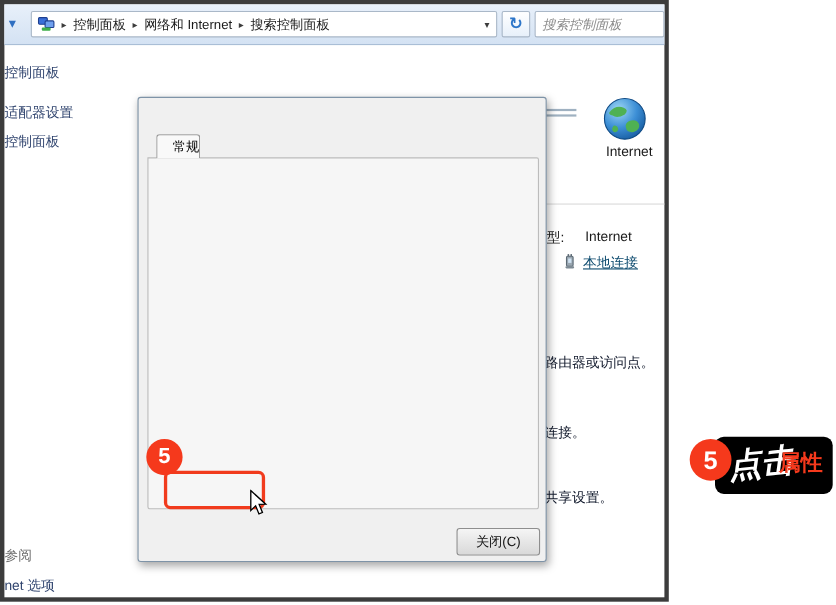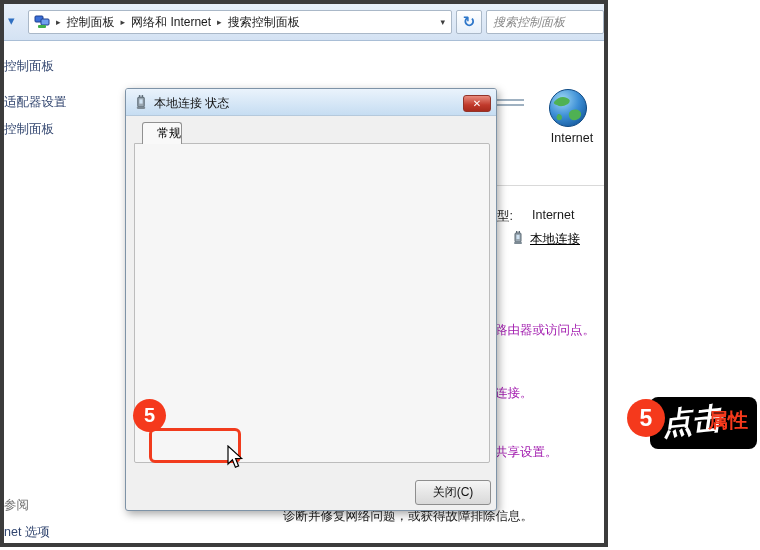--- a/index.html
+++ b/index.html
@@ -45,22 +45,22 @@
   
   .side-item{position:absolute;left:0;font-size:12.5px;color:#31456f;white-space:nowrap;}
   .side-dim{color:#6e6e6e;}
   
   .page-title{position:absolute;left:148px;top:58px;font-size:15px;color:#1d5987;white-space:nowrap;}
   .maplines div{position:absolute;height:2px;background:#9fb1c1;}
   .net-divider{position:absolute;left:488px;top:181px;width:112px;height:1px;background:#d9d9d9;}
   .inet-label{position:absolute;left:536px;top:127px;width:64px;text-align:center;font-size:12.5px;color:#1a1a1a;}
   .acc-label{position:absolute;left:493px;top:204px;font-size:12.5px;color:#1a1a1a;}
   .acc-value{position:absolute;left:528px;top:204px;font-size:12.5px;color:#1a1a1a;}
-  .conn-link{position:absolute;left:526px;top:227px;font-size:12.5px;color:#000000;text-decoration:underline;cursor:pointer;}
-  .fragment{position:absolute;font-size:12.5px;color:#a21caf;white-space:nowrap;}
+  .conn-link{position:absolute;left:526px;top:227px;font-size:12.5px;color:#0c4a6e;text-decoration:underline;cursor:pointer;}
+  .fragment{position:absolute;font-size:12.5px;color:#0f172a;white-space:nowrap;}
   .bottom-text{position:absolute;left:279px;top:504px;font-size:12.5px;color:#1a1a1a;white-space:nowrap;}
   
   .dialog{
     position:absolute;left:121px;top:84px;width:372px;height:423px;box-sizing:border-box;
     background:#f0f0f0;border:1px solid #7e93a7;border-radius:3px;
     box-shadow:2px 3px 8px rgba(0,0,0,.35);font-size:12px;color:#000;
   }
   .dlg-title{
     position:absolute;left:0;top:0;right:0;height:26px;
     background:linear-gradient(#eaf3fc,#c6ddf2);border-bottom:1px solid #b5c9dc;
@@ -198,38 +198,22 @@
       <rect x="4" y="1" width="1.4" height="2" fill="#5c6a75"></rect>
       <rect x="6.6" y="1" width="1.4" height="2" fill="#5c6a75"></rect>
       <rect x="2" y="12" width="8" height="2" rx="1" fill="#7d8a94"></rect>
     </svg>
   </span>
   <div class="conn-link">本地连接</div>
 
   <div class="fragment" style="left:491px;top:318px;">路由器或访问点。</div>
   <div class="fragment" style="left:491px;top:381px;">连接。</div>
   <div class="fragment" style="left:491px;top:440px;">共享设置。</div>
-  <div class="bottom-text">诊断并修复网络问题，或获得故障排除信息。</div>
 
   <div class="dialog">
-    <div class="dlg-title">
-      <span class="abs" style="left:8px;top:5px;">
-        <svg width="14" height="16" viewBox="0 0 12 15">
-          <rect x="3" y="3" width="6" height="9" rx="1" fill="#9aa7b1" stroke="#5c6a75"></rect>
-          <rect x="4.5" y="5" width="3" height="4" fill="#cfe2f2"></rect>
-          <rect x="4" y="1" width="1.4" height="2" fill="#5c6a75"></rect>
-          <rect x="6.6" y="1" width="1.4" height="2" fill="#5c6a75"></rect>
-          <rect x="2" y="12" width="8" height="2" rx="1" fill="#7d8a94"></rect>
-        </svg>
-      </span>
-      <span class="dlg-title-text">本地连接 状态</span>
-      <div class="dlg-close">
-        <span>✕</span>
-      </div>
-    </div>
 
     <div class="tab">常规</div>
     <div class="tabpage"></div>
 
     <div class="groupbox" style="left:24px;top:68px;width:332px;height:150px;">
       <span class="gb-label">连接</span>
     </div>
     <div class="row-label" style="left:36px;top:86px;">IPv4 连接:</div>
     <div class="row-value" style="right:32px;top:87px;">Internet</div>
     <div class="row-label" style="left:36px;top:106px;">IPv6 连接:</div>

